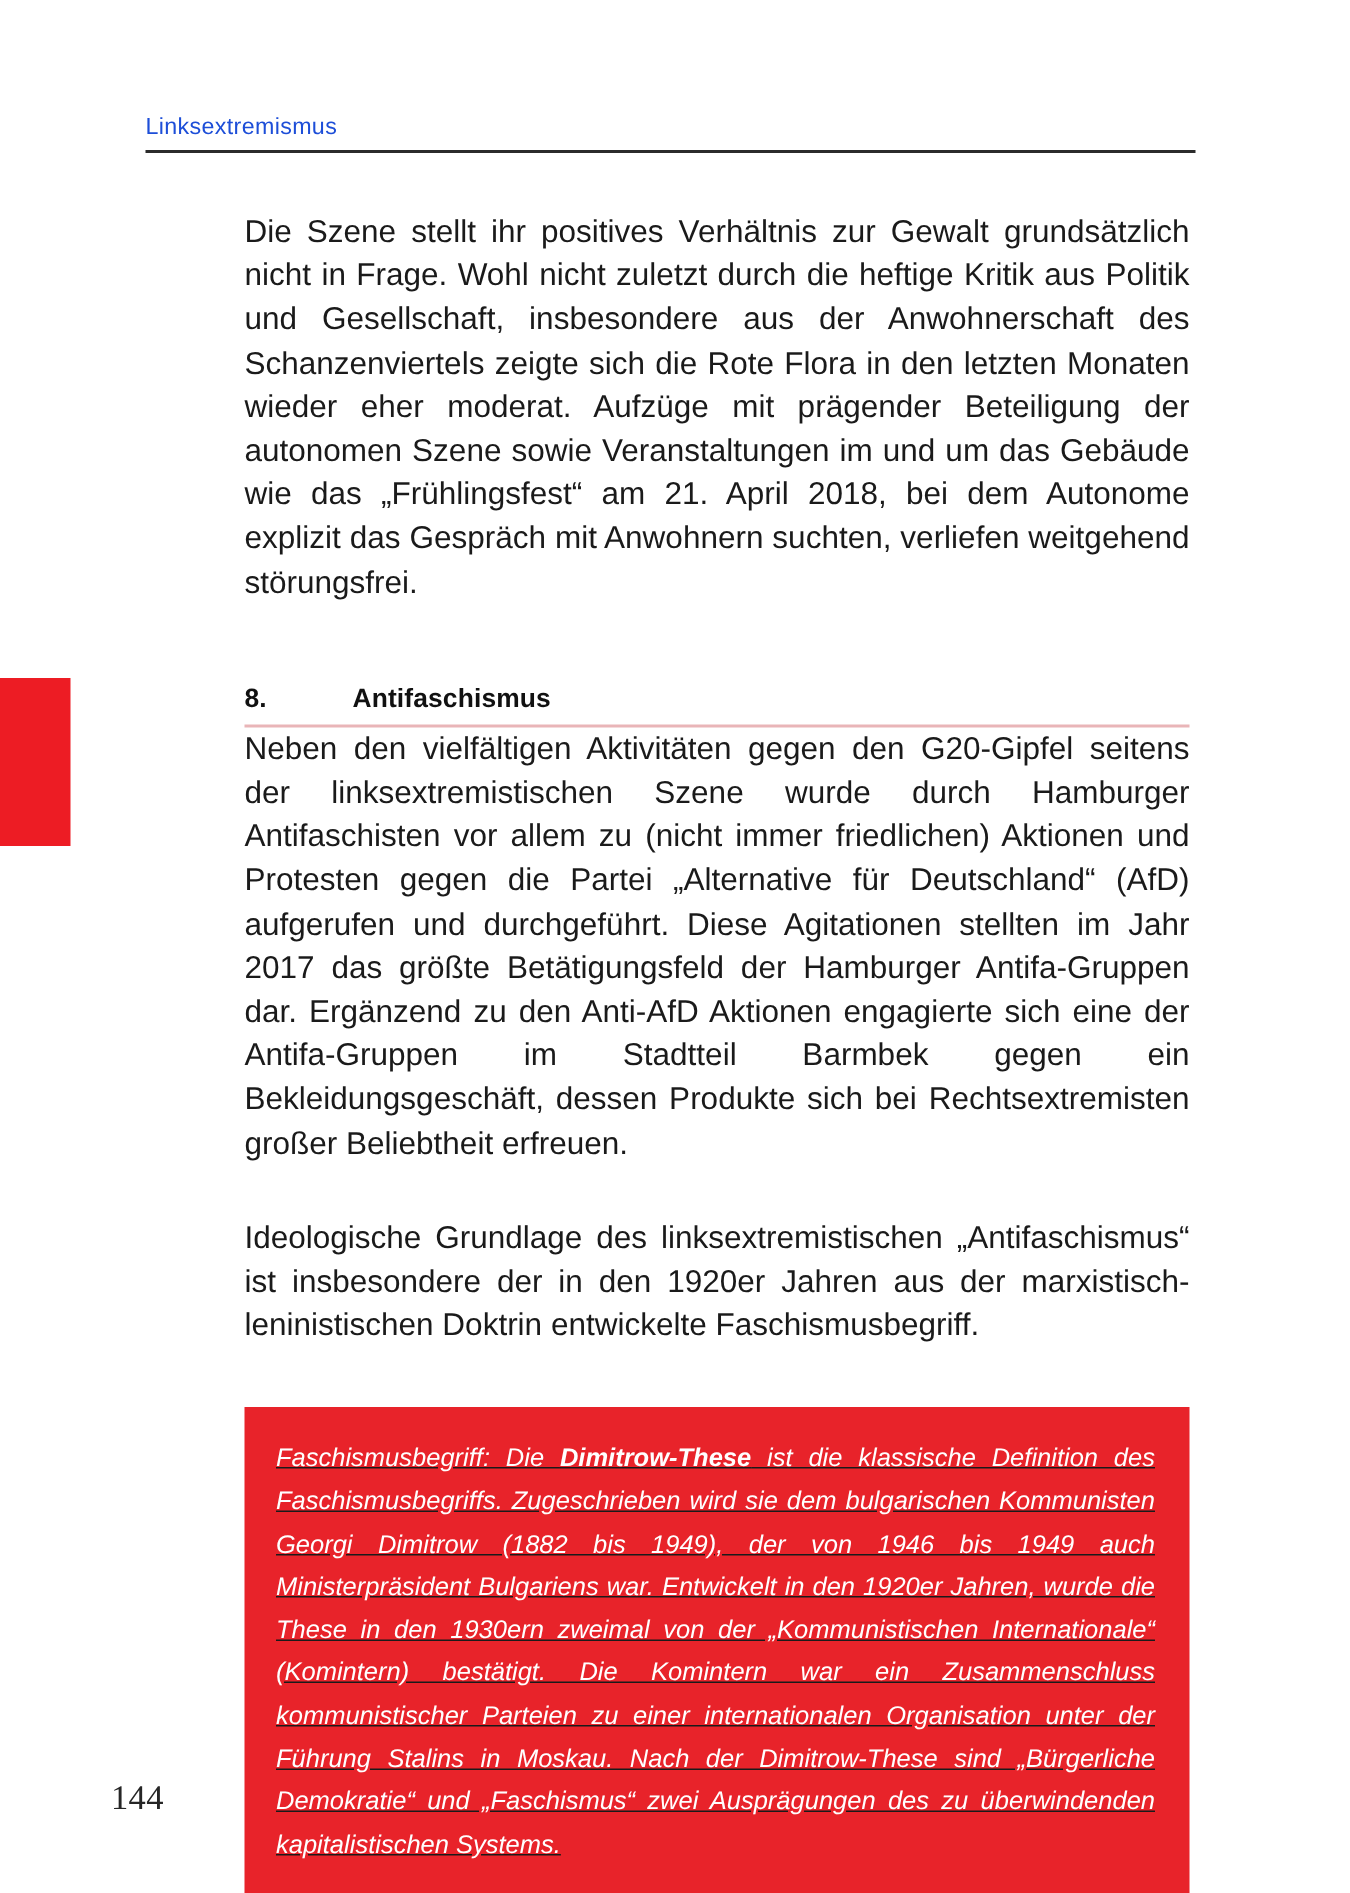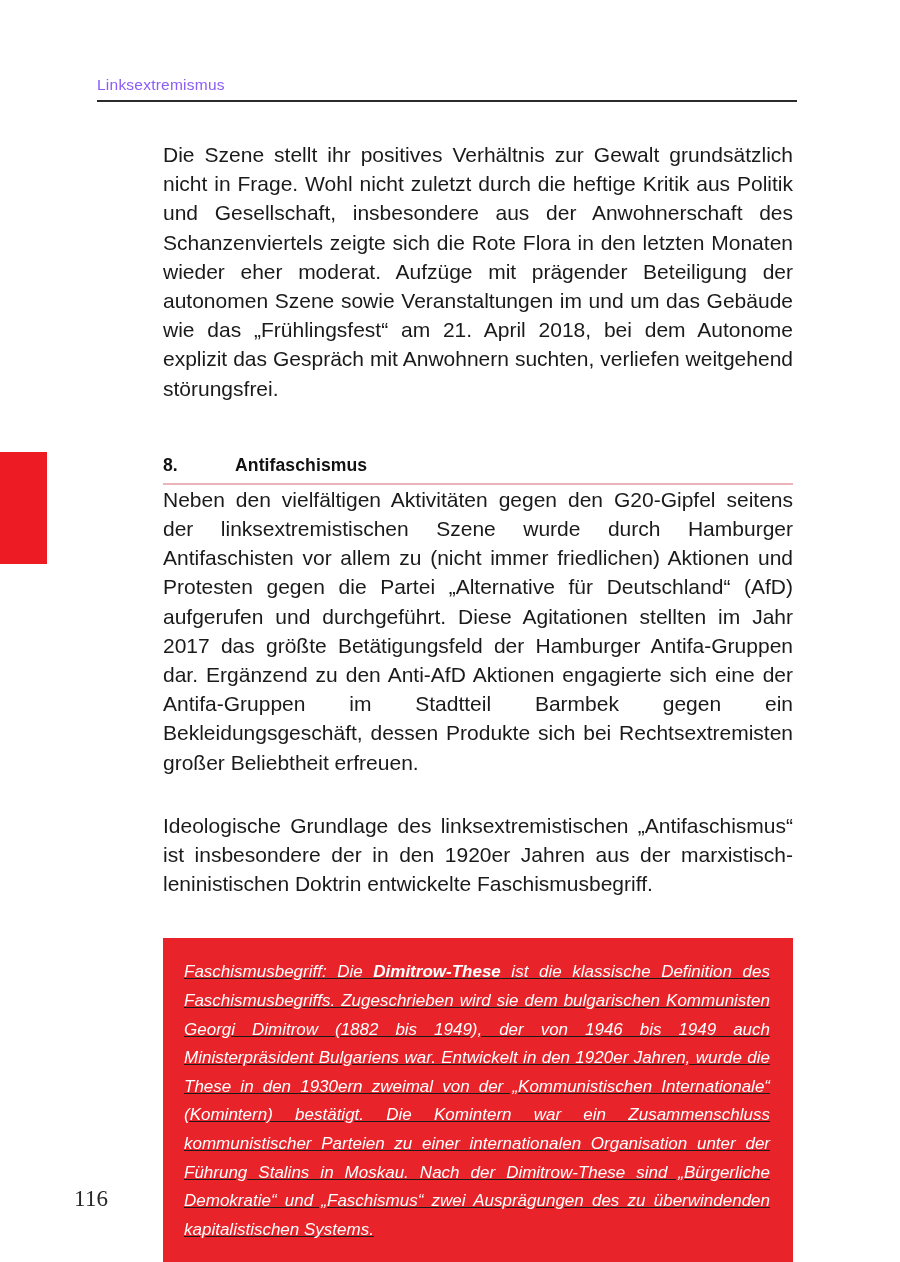--- a/index.html
+++ b/index.html
@@ -19,21 +19,21 @@
   
   .running-head {
     position: absolute;
     left: 97px;
     top: 76px;
     width: 700px;
   }
   .running-head-text {
     font-size: 15.5px;
     letter-spacing: 0.015em;
-    color: #8b5cf6;
+    color: #1d4ed8;
     padding-bottom: 6px;
   }
   .header-rule {
     width: 700px;
     height: 1.6px;
     background: #2b2b2b;
   }
 
   
   .edge-tab {
@@ -149,13 +149,13 @@
 
   <p class="body-par">Ideologische Grundlage des linksextremistischen „Antifaschismus“ ist insbesondere der in den 1920er Jahren aus der marxistisch-leninistischen Doktrin entwickelte Faschismusbegriff.</p>
 
   <div class="callout">
     <p class="callout-text"><span>Faschismusbegriff: Die </span><b>Dimitrow-These</b><span> ist die klassische Definition des Faschismusbegriffs. Zugeschrieben wird sie dem bulgarischen Kommunisten Georgi Dimitrow (1882 bis 1949), der von 1946 bis 1949 auch Ministerpräsident Bulgariens war. Entwickelt in den 1920er Jahren, wurde die These in den 1930ern zweimal von der „Kommunistischen Internationale“ (Komintern) bestätigt. Die Komintern war ein Zusammenschluss kommunistischer Parteien zu einer internationalen Organisation unter der Führung Stalins in Moskau. Nach der Dimitrow-These sind „Bürgerliche Demokratie“ und „Faschismus“ zwei Ausprägungen des zu überwindenden kapitalistischen Systems.</span></p>
   </div>
 
 
 </div>
 
-<div class="folio">116</div>
+<div class="folio">144</div>
 
 </body></html>

